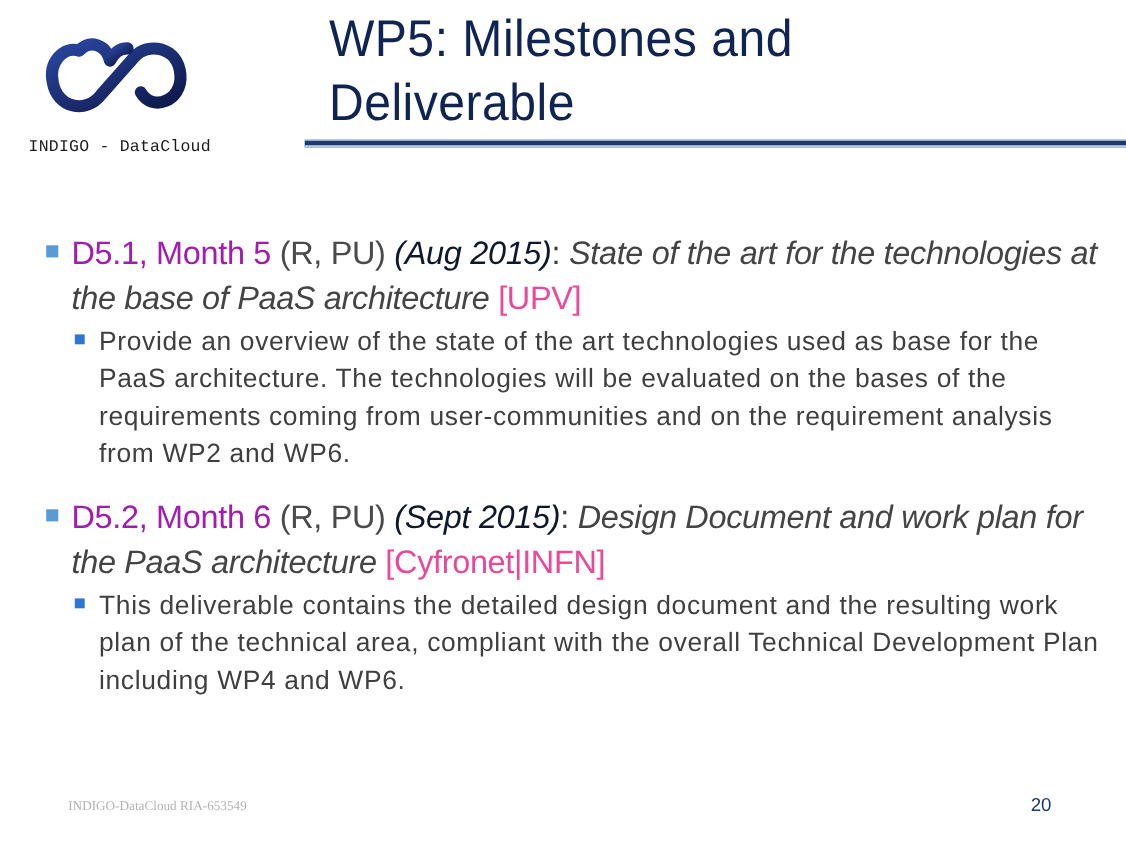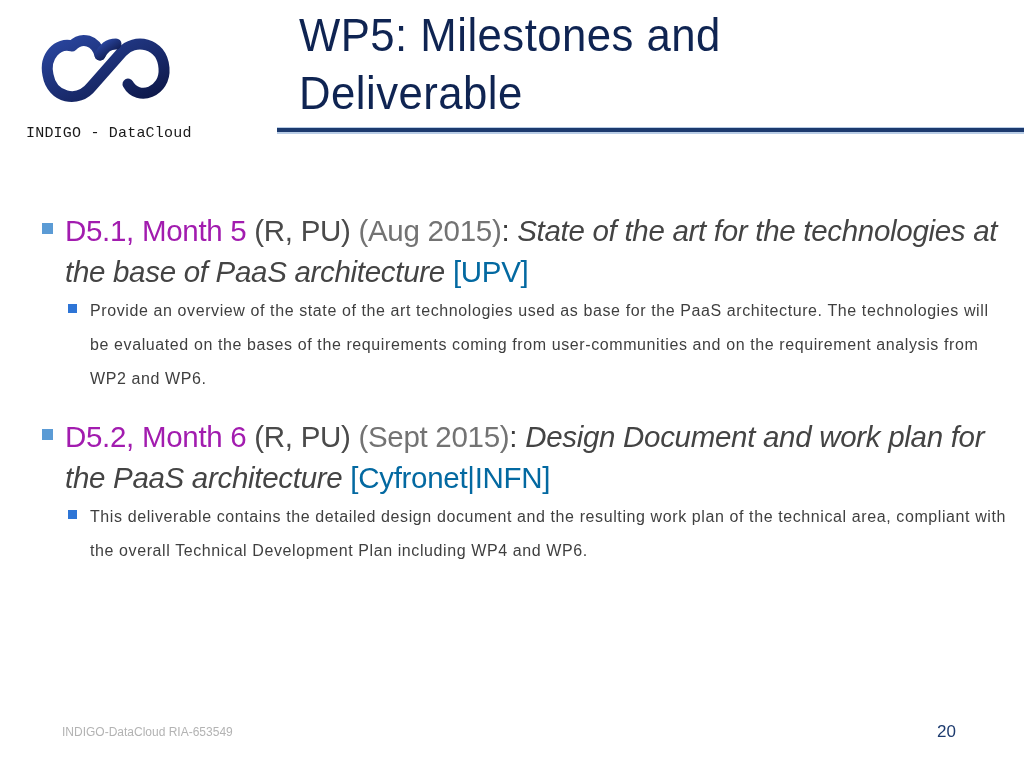--- a/index.html
+++ b/index.html
@@ -85,35 +85,36 @@
       background: #5b9bd5;
     }
     .lvl1 .code {
       color: #a21caf;
     }
     .lvl1 .paren {
       color: #4a4a4a;
       text-align: center;
     }
     .lvl1 .date {
+      font-style: italic;
       font-weight: normal;
-      color: #737373;
+      color: #0f172a;
     }
     .lvl1 .desc {
       font-style: italic;
       color: #444444;
     }
     .lvl1 .owner {
-      color: #0369a1;
+      color: #ec4899;
     }
     .lvl2 {
       position: relative;
       margin-left: 25px;
       padding-left: 25px;
-      font-size: 16px;
+      font-size: 24px;
       line-height: 34px;
       color: #3f3f3f;
       margin-top: 0px;
       letter-spacing: 0.6px;
     }
     .lvl2 .bullet {
       position: absolute;
       left: 3px;
       top: 10px;
       width: 9px;
@@ -122,20 +123,21 @@
     }
     .item1 { margin-bottom: 0; }
     .block2 { margin-top: 20px; }
     .footer-left {
       position: absolute;
       left: 62px;
       top: 725px;
       font-size: 12px;
       color: #b3b3b3;
       letter-spacing: 0px;
+      font-family: Liberation Serif, serif;
     }
     .footer-page {
       position: absolute;
       left: 937px;
       top: 722px;
       font-size: 17px;
       color: #1c3a6e;
     }
   </style>
 </head>

